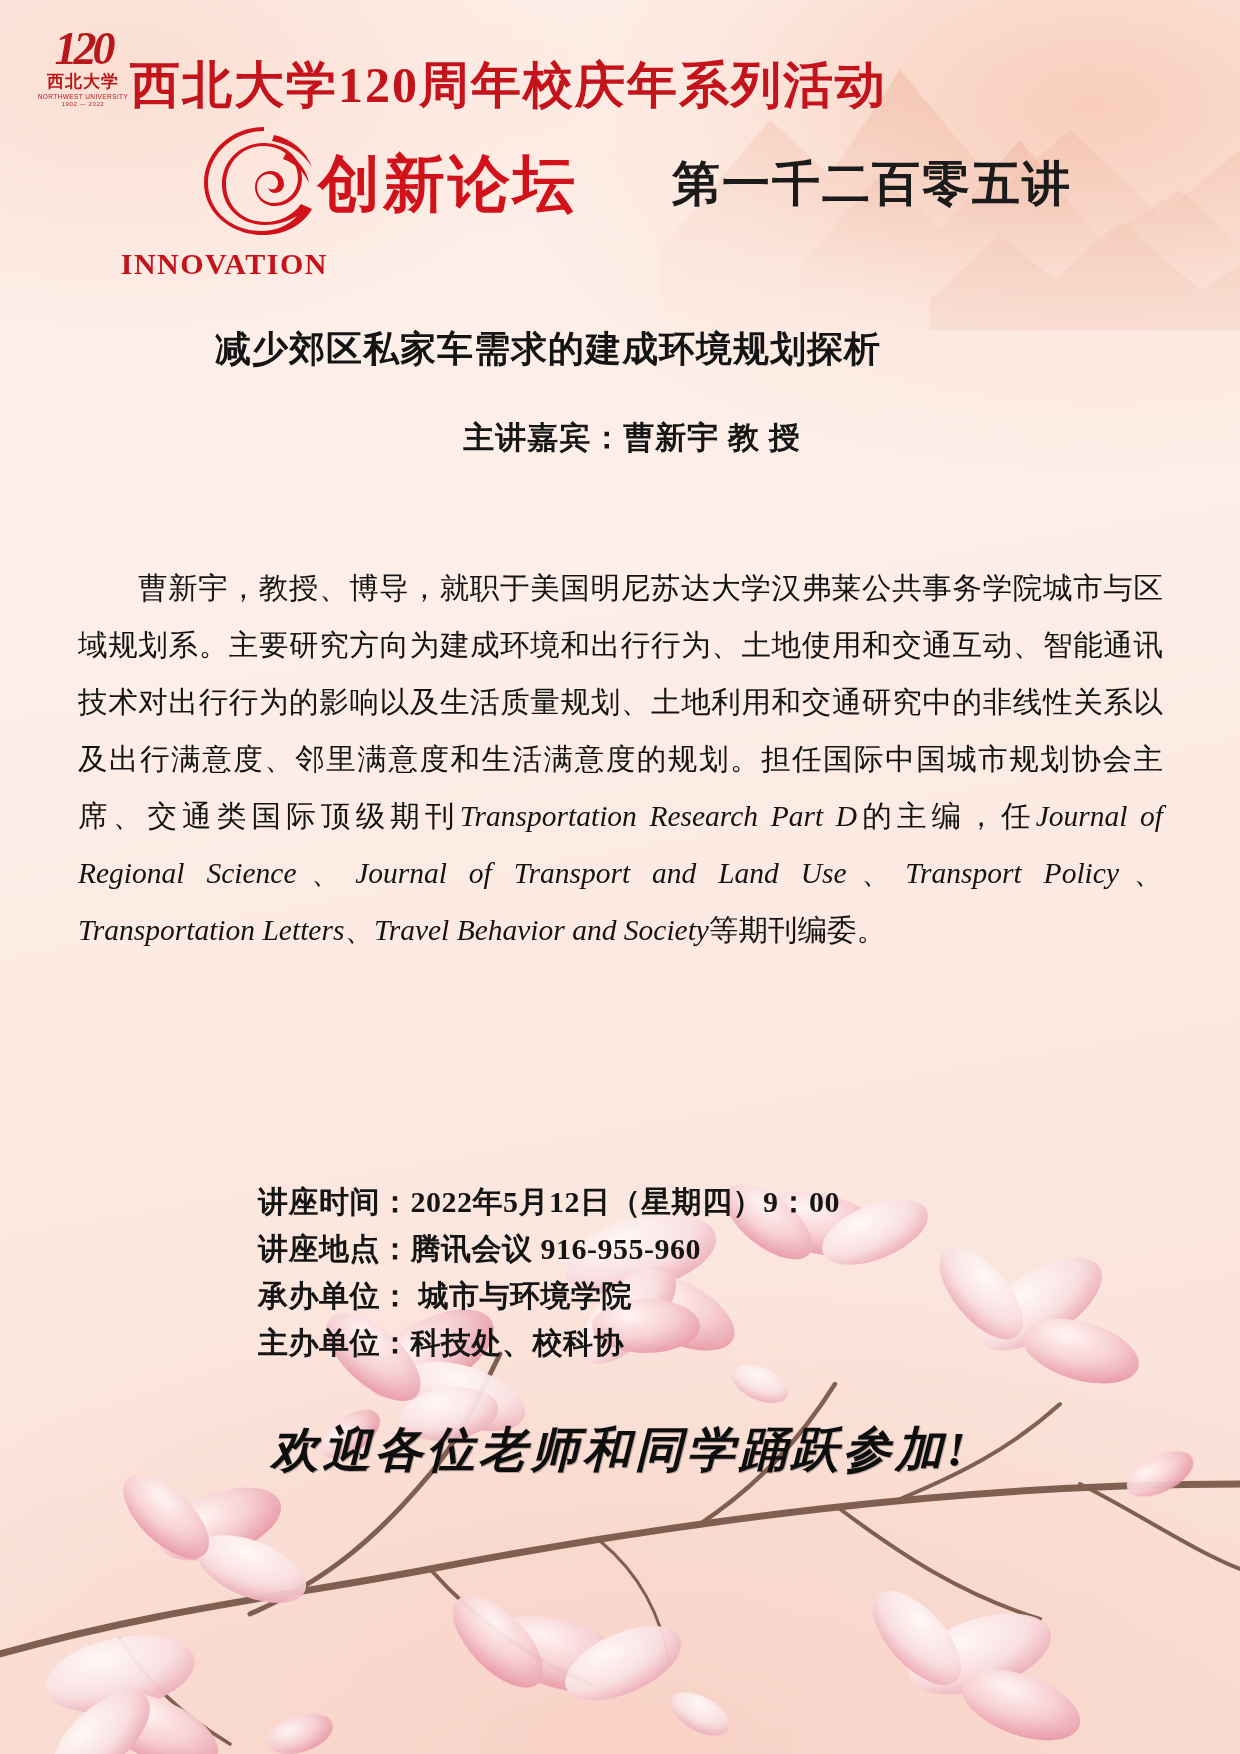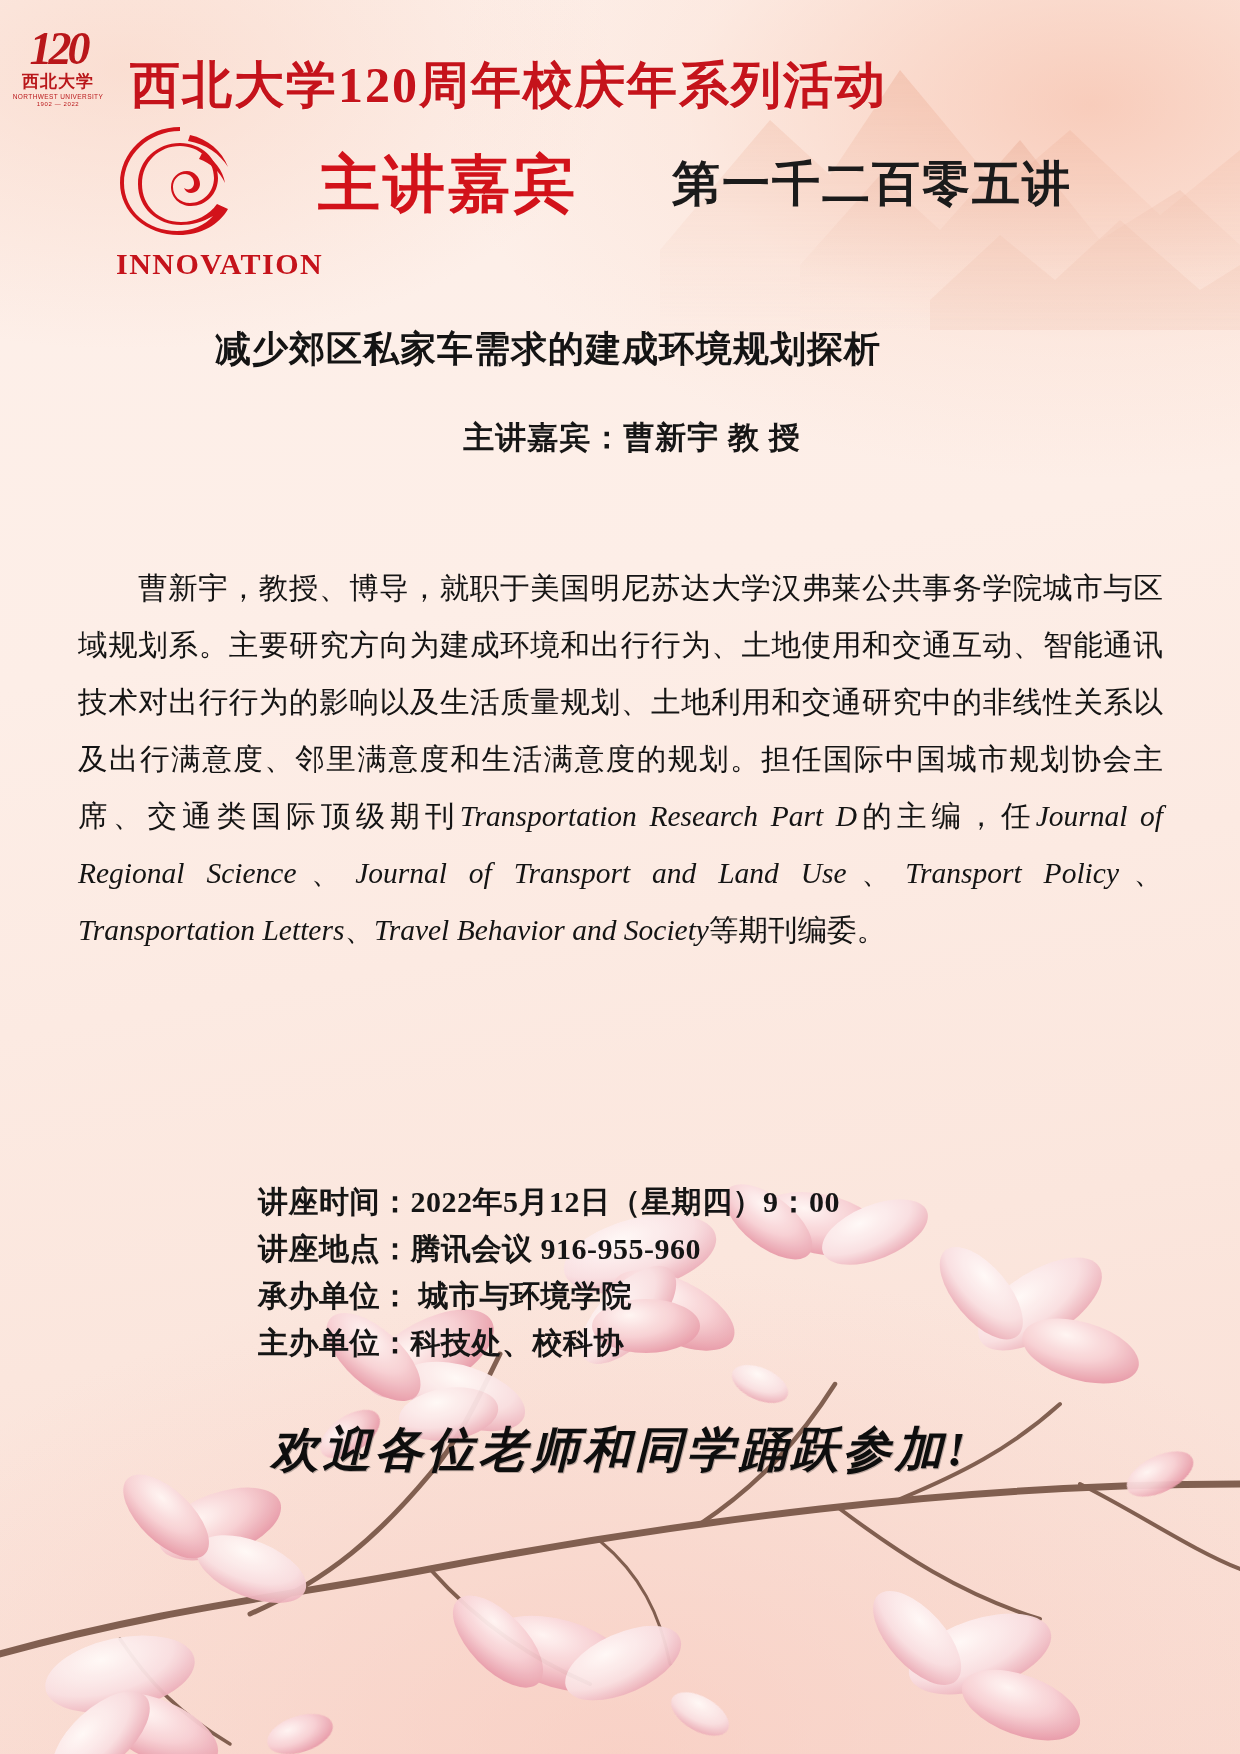--- a/index.html
+++ b/index.html
@@ -45,21 +45,21 @@
 
   
   .header {
     position: absolute;
     top: 14px; left: 0;
     width: 1240px;
     height: 130px;
   }
   .nwu-logo {
     position: absolute;
-    left: 6px; top: 12px;
+    left: 31px; top: 12px;
     width: 104px; height: 108px;
     text-align: center;
   }
   .nwu-120 {
     font-family: "Liberation Serif", serif;
     font-size: 46px;
     font-weight: bold;
     color: #b9171a;
     letter-spacing: -4px;
     line-height: 46px;
@@ -94,23 +94,23 @@
     font-weight: bold;
     color: #c5131b;
     letter-spacing: 2px;
     white-space: nowrap;
     text-shadow: 0 1px 0 rgba(255,255,255,0.35);
   }
 
   
   .innovation {
     position: absolute;
-    left: 116px; top: 125px;
+    left: 108px; top: 125px;
     width: 220px;
-    text-align: left;
+    text-align: right;
   }
   .innovation-mark {
     width: 128px; height: 112px;
     margin: 0 auto;
   }
   .innovation-word {
     margin-top: 6px;
     font-family: "Liberation Serif", serif;
     font-size: 30px;
     font-weight: bold;
@@ -248,21 +248,21 @@
 
   <div class="innovation">
     <svg class="innovation-mark" viewBox="0 0 128 112">
       <path d="M64,6 C33,6 8,30 8,58 C8,86 32,106 61,106 C76,106 89,100 97,91 C87,97 76,100 65,100 C41,100 22,83 22,59 C22,35 41,18 64,18 C85,18 102,33 102,53 C102,69 90,81 75,81 C64,81 55,73 55,62 C55,53 62,46 71,46 C78,46 84,52 84,59 C84,64 80,68 75,68 C72,68 69,66 68,63 C72,66 78,64 78,58 C78,53 74,49 69,49 C62,49 57,55 57,62 C57,71 64,78 74,78 C87,78 98,67 98,53 C98,35 83,21 64,21 C43,21 26,37 26,59 C26,81 43,97 65,97 C80,97 93,90 101,79 L112,84 C103,100 85,110 63,110 C30,110 4,87 4,58 C4,28 30,2 64,2 Z" fill="#d2121a"></path>
       <path d="M86,28 C98,34 107,45 109,58 C104,47 95,38 83,34 Z" fill="#d2121a"></path>
       <path d="M74,10 C92,14 106,26 112,42 C104,29 90,19 72,16 Z" fill="#d2121a"></path>
     </svg>
     <div class="innovation-word">INNOVATION</div>
   </div>
 
-  <div class="forum-title">主讲嘉宾</div>
+  <div class="forum-title">创新论坛</div>
   <div class="forum-session">第一千二百零五讲</div>
 
   <div class="lecture-title">减少郊区私家车需求的建成环境规划探析</div>
 
   <div class="speakers">
     <div>主讲嘉宾：曹新宇 教 授</div>
   </div>
 
   <div class="bio">
     <span>曹新宇，教授、博导，就职于美国明尼苏达大学汉弗莱公共事务学院城市与区域规划系。主要研究方向为建成环境和出行行为、土地使用和交通互动、智能通讯技术对出行行为的影响以及生活质量规划、土地利用和交通研究中的非线性关系以及出行满意度、邻里满意度和生活满意度的规划。担任国际中国城市规划协会主席、交通类国际顶级期刊</span><i>Transportation Research Part D</i><span>的主编，任</span><i>Journal of Regional Science</i><span>、</span><i>Journal of Transport and Land Use</i><span>、</span><i>Transport Policy</i><span>、</span><i>Transportation Letters</i><span>、</span><i>Travel Behavior and Society</i><span>等期刊编委。</span>

